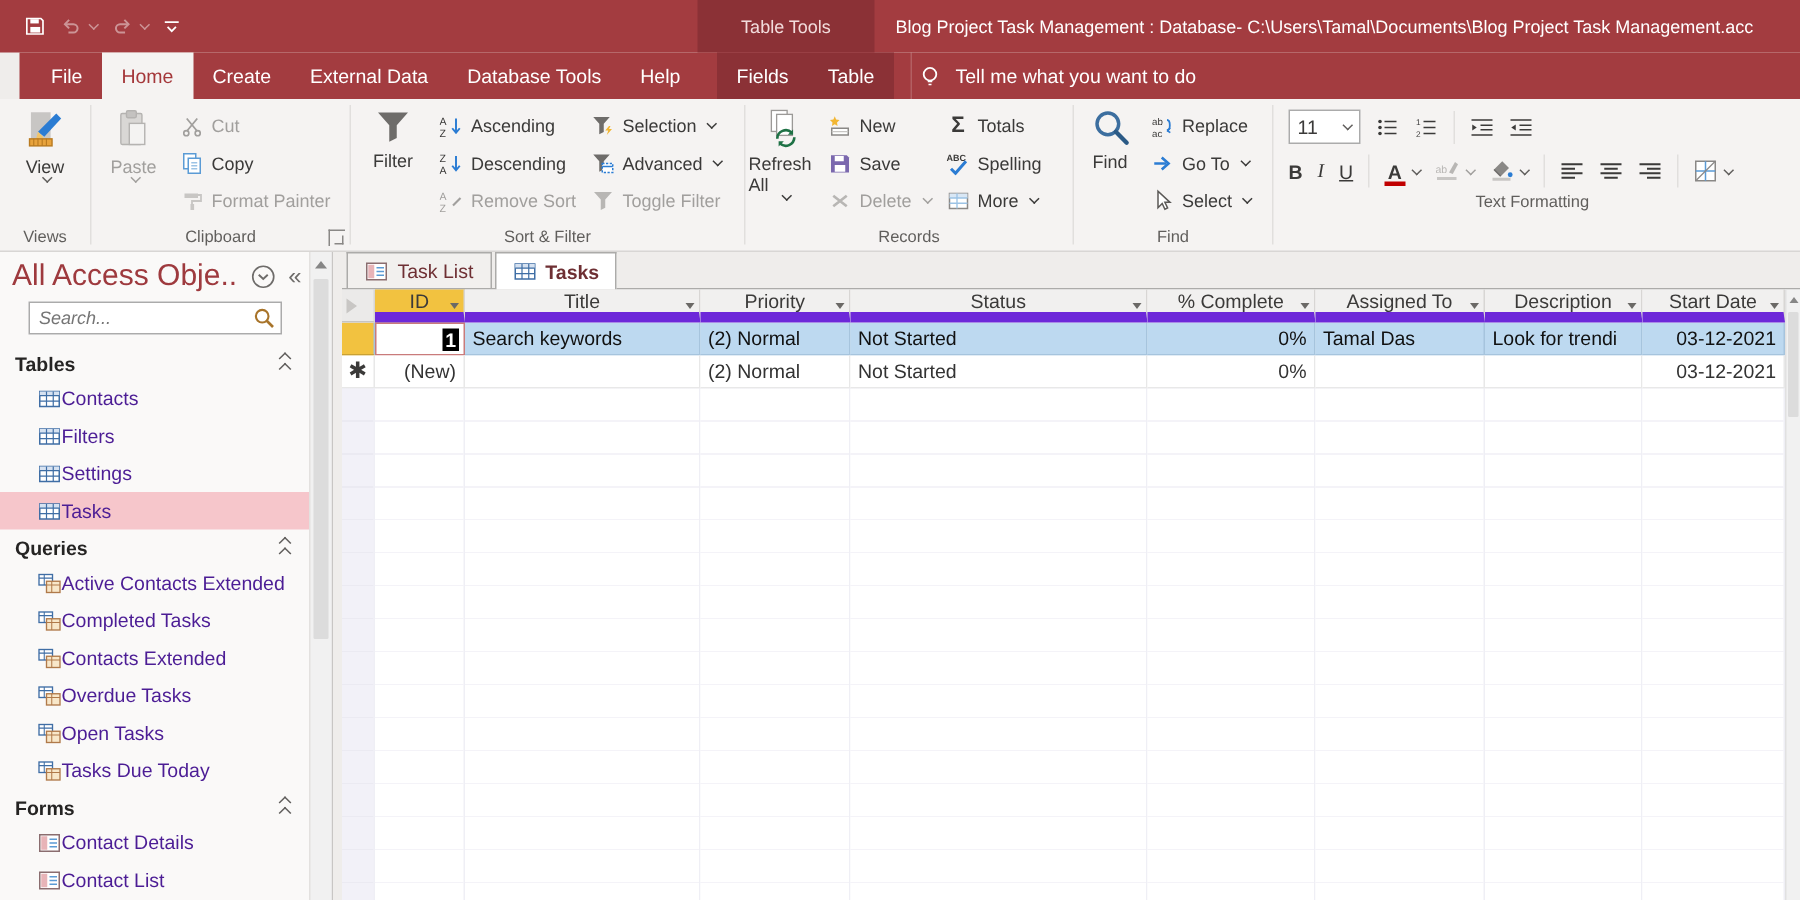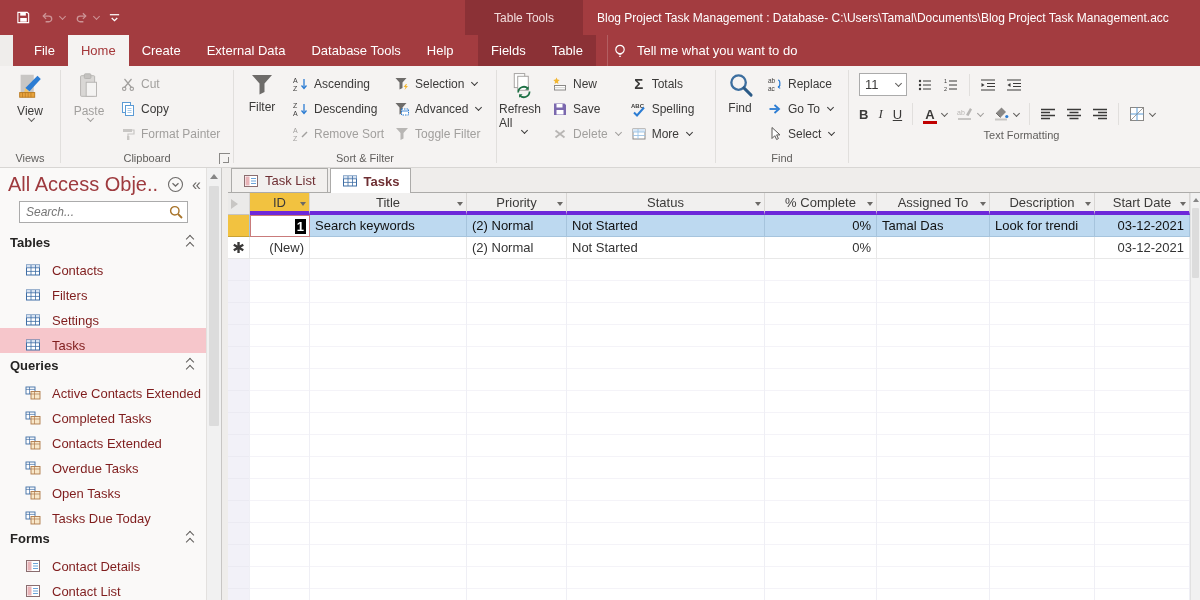--- a/index.html
+++ b/index.html
@@ -50,34 +50,34 @@
 .navpane{position:absolute;left:0;top:168px;width:222px;bottom:0;background:#FAF9F8;border-right:1px solid #C8C6C4}
 .navinner{position:absolute;left:0;top:0;width:207px;bottom:0;overflow:hidden}
 .nav-title{display:flex;align-items:center;gap:8px;padding:5px 6px 2px 8px;font-size:20px;color:#9E3A3E;white-space:nowrap}
 .nav-title .t{flex:1;overflow:hidden}
 .searchbox{margin:3px 19px 7px;height:22px;background:#fff;border:1px solid #ABABAB;display:flex;align-items:center}
 .searchbox input{flex:1;min-width:0;border:0;outline:none;padding:0 6px;font-style:italic;font-size:12px;color:#666;font-family:inherit;background:transparent}
 .sec-h{display:flex;align-items:center;font-weight:bold;font-size:13px;color:#252423;padding:4px 10px 3px;height:23px;cursor:default}
 .sec-h .t{flex:1}
 .dblchev{display:flex;flex-direction:column;gap:1px;margin-right:4px}
 .dblchev i{width:6px;height:6px;border-left:1.4px solid #605E5C;border-top:1.4px solid #605E5C;transform:rotate(45deg);display:block}
-.nav-item{display:flex;align-items:flex-end;gap:11px;height:25px;padding-left:25px;font-size:13px;color:#7f1d1d;cursor:default;white-space:nowrap}
+.nav-item{display:flex;align-items:center;height:25px;padding-left:25px;font-size:13px;color:#4c1d95;cursor:default;white-space:nowrap}
 .nav-item.selected{background:#F6C6CB}
 .nav-scroll{position:absolute;right:0;top:0;width:15px;bottom:0;background:#F1F1F1;border-left:1px solid #E3E1DF}
 .sb-btn{height:17px;display:flex;align-items:center;justify-content:center}
 .tri-up{width:0;height:0;border:4px solid transparent;border-bottom:5px solid #868686;margin-top:-4px}
 .sb-thumb{position:absolute;left:2px;right:2px;background:#DCDCDC;border-radius:1px}
 
 
 .docarea{position:absolute;left:228px;top:168px;right:0;bottom:0;background:#fff}
 .doctabs{position:relative;height:25px;background:#EFEDEB;border-bottom:1px solid #ACABA9;display:flex;align-items:flex-end;padding-left:3px}
 .dtab{height:24px;display:flex;align-items:center;gap:6px;padding:0 11px;font-size:13px;border:1px solid #ACABA9;border-bottom:none;background:#F2F0EE;color:#6E2F33;margin-right:2px;cursor:default}
 .dtab.active{background:#fff;font-weight:bold;height:25px;margin-bottom:-1px}
 .trow{display:grid;grid-template-columns:22px 60px 157px 100px 198px 112px 113px 105px 95px}
-.hc{position:relative;height:22px;background:#F1F0EF;border-right:1px solid #D8D6D4;border-bottom:4px solid #6d28d9;font-size:13px;color:#3B3A39;display:flex;align-items:center;justify-content:center;cursor:default}
+.hc{position:relative;height:22px;background:#F1F0EF;border-right:1px solid #D8D6D4;border-bottom:7px solid #6d28d9;font-size:13px;color:#3B3A39;display:flex;align-items:center;justify-content:center;cursor:default}
 .hc .hdda{position:absolute;right:3px;top:9px;width:0;height:0;border:3.5px solid transparent;border-top:4.5px solid #6B6966}
 .hc.gold{background:#F2C240}
 .corner{background:#EBEAE9;border-right:1px solid #D8D6D4;border-bottom:1px solid #C6C4C2;position:relative;cursor:default}
 .corner:after{content:"";position:absolute;left:3px;top:6px;border:5px solid transparent;border-left:7px solid #C8C6C4}
 .dc{height:22px;font-size:13px;line-height:21px;padding:0 5px;overflow:hidden;white-space:nowrap;cursor:default}
 .sel-row .dc{background:#BDD9F0;border-right:1px solid #A6C4DD;border-bottom:1px solid #A6C4DD;color:#111}
 .rowsel{background:#F1F0EF;border-right:1px solid #D8D6D4;border-bottom:1px solid #E3E1DF;display:flex;align-items:center;justify-content:center}
 .rowsel.gold{background:#F2C240;border-bottom:1px solid #C9A134}
 .idedit{background:#fff !important;border:1px solid #C97B7B !important;text-align:right;padding:0 3px}
 .idedit .selval{background:#000;color:#fff;padding:0 2px;font-weight:bold}
@@ -336,20 +336,21 @@
           <svg class="icon16" viewBox="0 0 16 16">
               <rect x="2" y="3" width="12" height="10" fill="#fff" stroke="#8A8886"></rect>
               <rect x="2" y="3" width="12" height="3" fill="#D9E7F5"></rect>
               <path d="M2 6h12M2 9.5h12M7 3v10" stroke="#9CC3E5" stroke-width=".9"></path>
             </svg>
           <span>More</span>
           <span class="chev"></span>
         </div>
       </div>
     </div>
+    <div class="glabel">Records</div>
   </div>
   <div class="gsep"></div>
 
   <div class="rgroup" style="width:132px">
     <div class="gbody">
       <div class="big" style="width:44px">
         <svg width="27" height="27" viewBox="0 0 28 28">
             <circle cx="12" cy="12" r="7.5" fill="none" stroke="#3C6E9F" stroke-width="2.4"></circle>
             <path d="M17.5 17.5 25 25" stroke="#2B5A86" stroke-width="3" stroke-linecap="round"></path>
           </svg>

